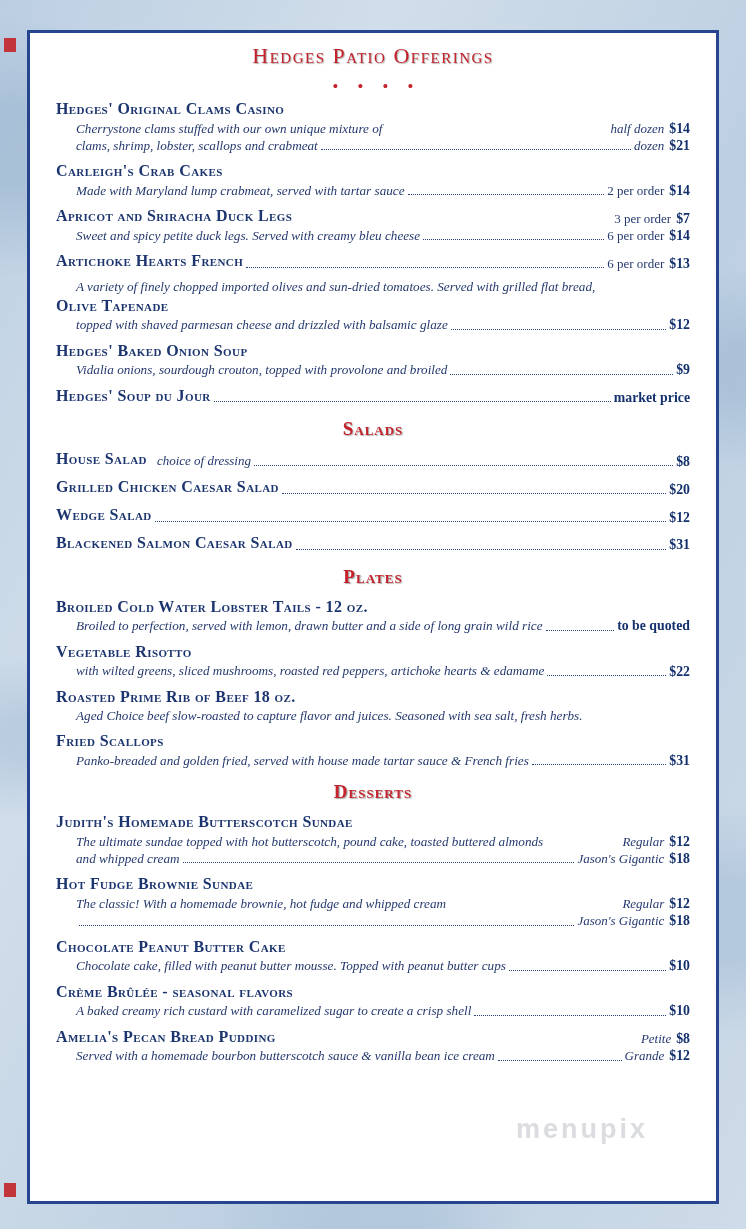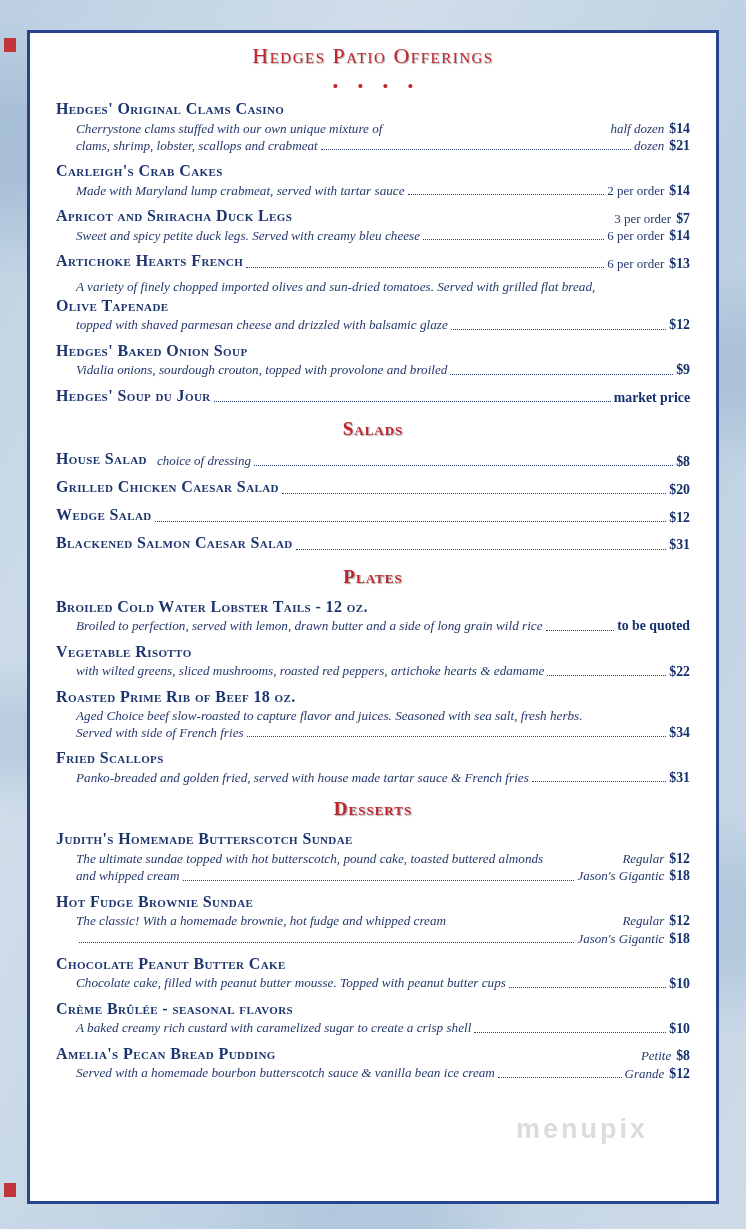--- a/index.html
+++ b/index.html
@@ -229,25 +229,20 @@
             <span class="price">$22</span>
           </div>
         </div>
         <div class="item">
           <div class="line title-line">
             <span class="item-name">Roasted Prime Rib of Beef 18 oz.</span>
           </div>
           <div class="line desc-line">
             <span class="item-description">Aged Choice beef slow-roasted to capture flavor and juices. Seasoned with sea salt, fresh herbs.</span>
           </div>
-          <div class="line desc-line">
-            <span class="item-description">Served with side of French fries</span>
-            <span class="leader"></span>
-            <span class="price">$34</span>
-          </div>
         </div>
         <div class="item">
           <div class="line title-line">
             <span class="item-name">Fried Scallops</span>
           </div>
           <div class="line desc-line">
             <span class="item-description">Panko-breaded and golden fried, served with house made tartar sauce &amp; French fries</span>
             <span class="leader"></span>
             <span class="price">$31</span>
           </div>

